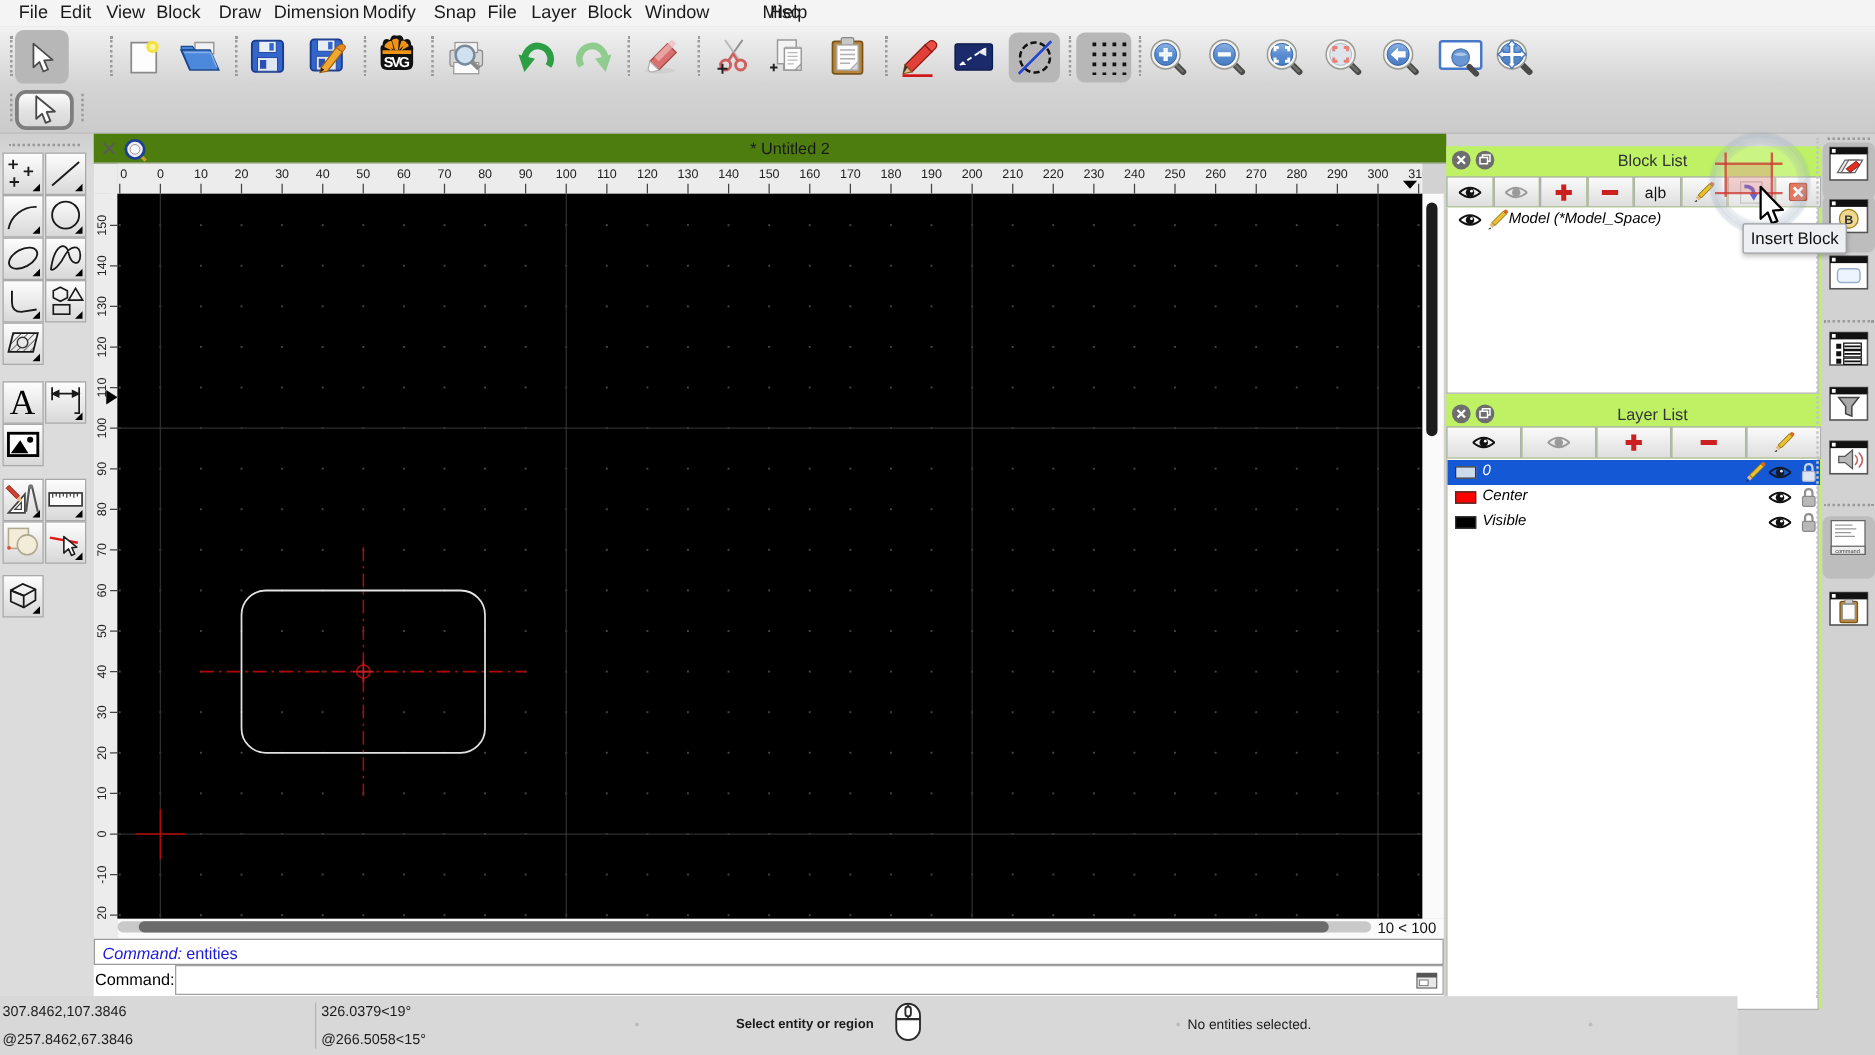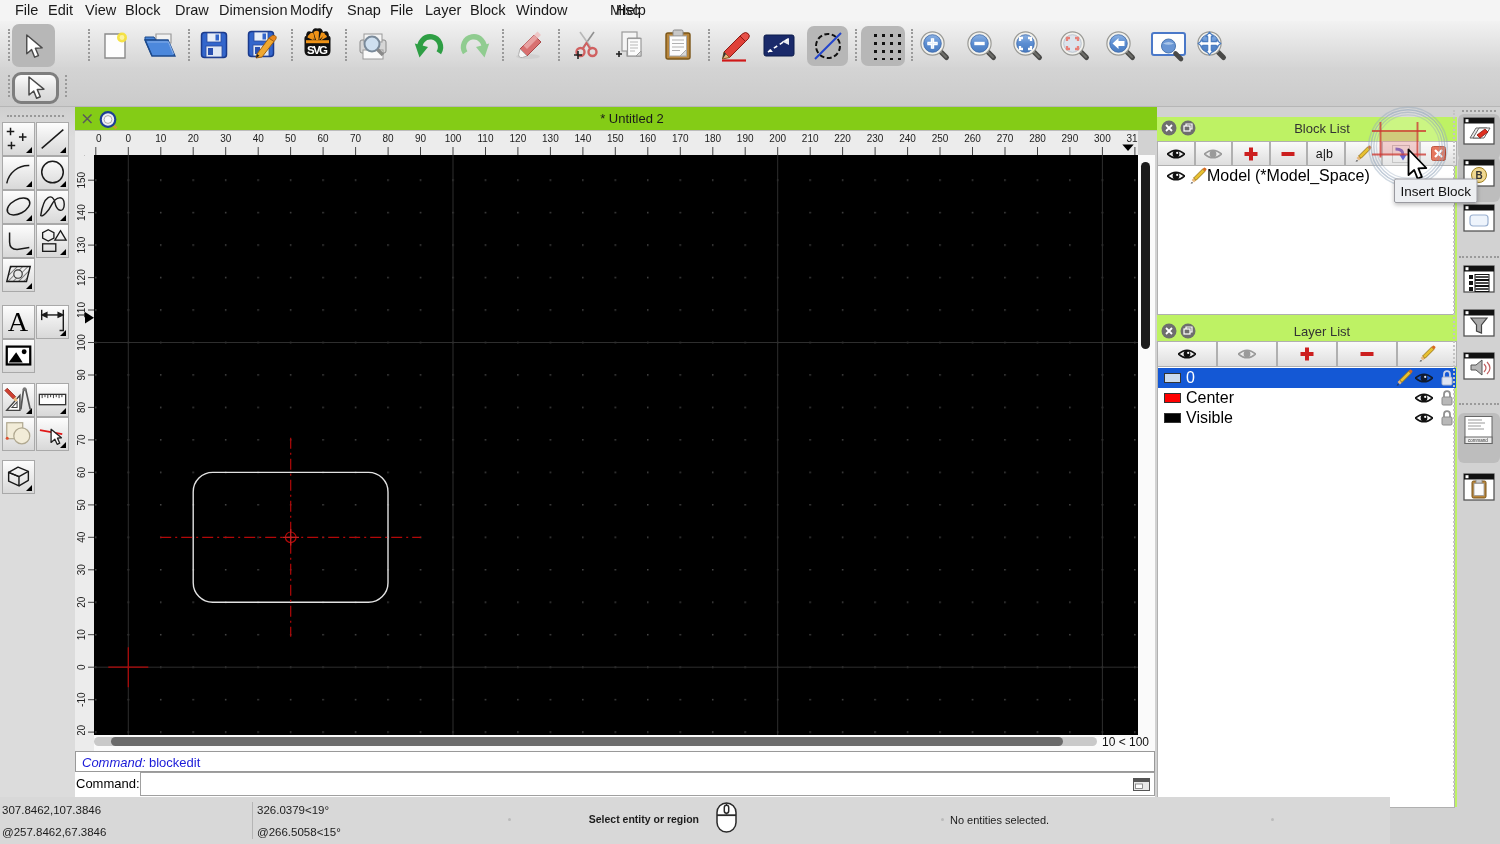--- a/index.html
+++ b/index.html
@@ -13,32 +13,32 @@
 #toolbar1 { left:0; top:21px; width:1500px; height:46px; background:linear-gradient(#f2f2f2,#d5d5d5); }
 #toolbar2 { left:0; top:67px; width:1500px; height:40px; background:linear-gradient(#d4d4d4,#cbcbcb); border-bottom:1px solid #b6b6b6; }
 .tbtn { position:absolute; }
 .pressed { background:#b7b7b7; border-radius:7px; }
 .vdots { position:absolute; width:2px; border-left:2px dotted #9a9a9a; }
 
 #palette { left:0; top:107px; width:75px; height:690px; background:linear-gradient(180deg,#cfcfcf,#dcdcdc 30px); }
 .pbtn { position:absolute; width:33px; height:34px; background:linear-gradient(#fdfdfd,#d8d8d8); border:1px solid #a9a9a9; }
 .corner { position:absolute; right:2px; bottom:2px; width:0; height:0; border-left:6px solid transparent; border-bottom:6px solid #000; }
 
-#tabbar { left:75px; top:107px; width:1082px; height:24px; background:#84cc16; border-bottom:1px solid #bcbcbc; }
+#tabbar { left:75px; top:107px; width:1082px; height:24px; background:#4d7c0f; border-bottom:1px solid #bcbcbc; }
 #hruler { left:94px; top:131px; width:1044px; height:24px; background:#ececec; overflow:hidden; }
 #vruler { left:75px; top:155px; width:19px; height:642px; background:#ececec; overflow:hidden; }
 #canvas { left:94px; top:155px; width:1044px; height:580px; background:#000; }
 #vscroll { left:1138px; top:155px; width:17px; height:580px; background:#fafafa; }
 #hscrollrow { left:94px; top:735px; width:1061px; height:16px; background:#fafafa; }
 
 #rightpanel { left:1157px; top:117px; width:300px; height:690px; background:#bef264; }
 .ptitle { position:absolute; font-size:13px; color:#333; }
 .ptoolbtn { position:absolute; background:linear-gradient(#fafafa,#dedede); border:1px solid #b0b0b0; }
 .plist { position:absolute; left:0; width:298px; background:#fff; }
-.prow { position:absolute; left:0; width:298px; height:20px; font-size:16px; color:#000; }
+.prow { position:absolute; left:0; width:298px; height:20px; font-size:12px; color:#000;font-style:italic; }
 .sel { background:#1458d5; color:#fff; }
 
 #dock { left:1457px; top:107px; width:43px; height:690px; background:#d2d2d2; }
 
 #cmdhist { left:75px; top:751px; width:1080px; height:21px; background:#fff; border:1px solid #999; font-size:13px; color:#1a1ad8; }
 #cmdrow { left:75px; top:772px; width:1080px; height:25px; background:#fff; }
 #statusbar { left:0; top:797px; width:1390px; height:47px; background:#d8d8d8; font-size:11.5px; color:#1c1c1c; }
 </style>
 </head>
 <body>
@@ -782,21 +782,21 @@
       <rect x="1" y="1" width="30" height="26" fill="#fff" stroke="#555" stroke-width="1.3"></rect>
       <rect x="1" y="1" width="30" height="5.5" fill="#111"></rect>
       <rect x="2.5" y="2.2" width="3" height="3" fill="#fff"></rect>
       <rect x="9" y="8" width="14" height="17" rx="1.5" fill="#b8863c" stroke="#7a5518"></rect>
       <rect x="13" y="6.5" width="6" height="3.5" fill="#ccc" stroke="#888" stroke-width="0.8"></rect>
       <rect x="11" y="10.5" width="10" height="12" fill="#fbfbfb" stroke="#999" stroke-width="0.8"></rect>
     </svg>
   </div>
 <div id="cmdhist" class="abs">
     <span style="position:absolute;left:6px;top:3px;font-style:italic">Command:</span>
-    <span style="position:absolute;left:73px;top:3px">blockedit</span>
+    <span style="position:absolute;left:73px;top:3px">entities</span>
   </div>
 <div id="cmdrow" class="abs">
 <span style="position:absolute;left:1px;top:4px;font-size:13px;color:#000">Command:</span>
 <div style="position:absolute;left:65px;top:0px;width:1015px;height:24px;background:#fff;border:1px solid #a0a0a0">
 <svg width="17" height="13" style="position:absolute;right:4px;top:5px">
         <rect x="0.5" y="0.5" width="16" height="12" fill="#e8e8e8" stroke="#555"></rect>
         <rect x="0.5" y="0.5" width="16" height="3.5" fill="#555"></rect>
         <rect x="2.5" y="6" width="7" height="4.5" fill="#fff" stroke="#777" stroke-width="0.8"></rect>
       </svg>
 </div>

